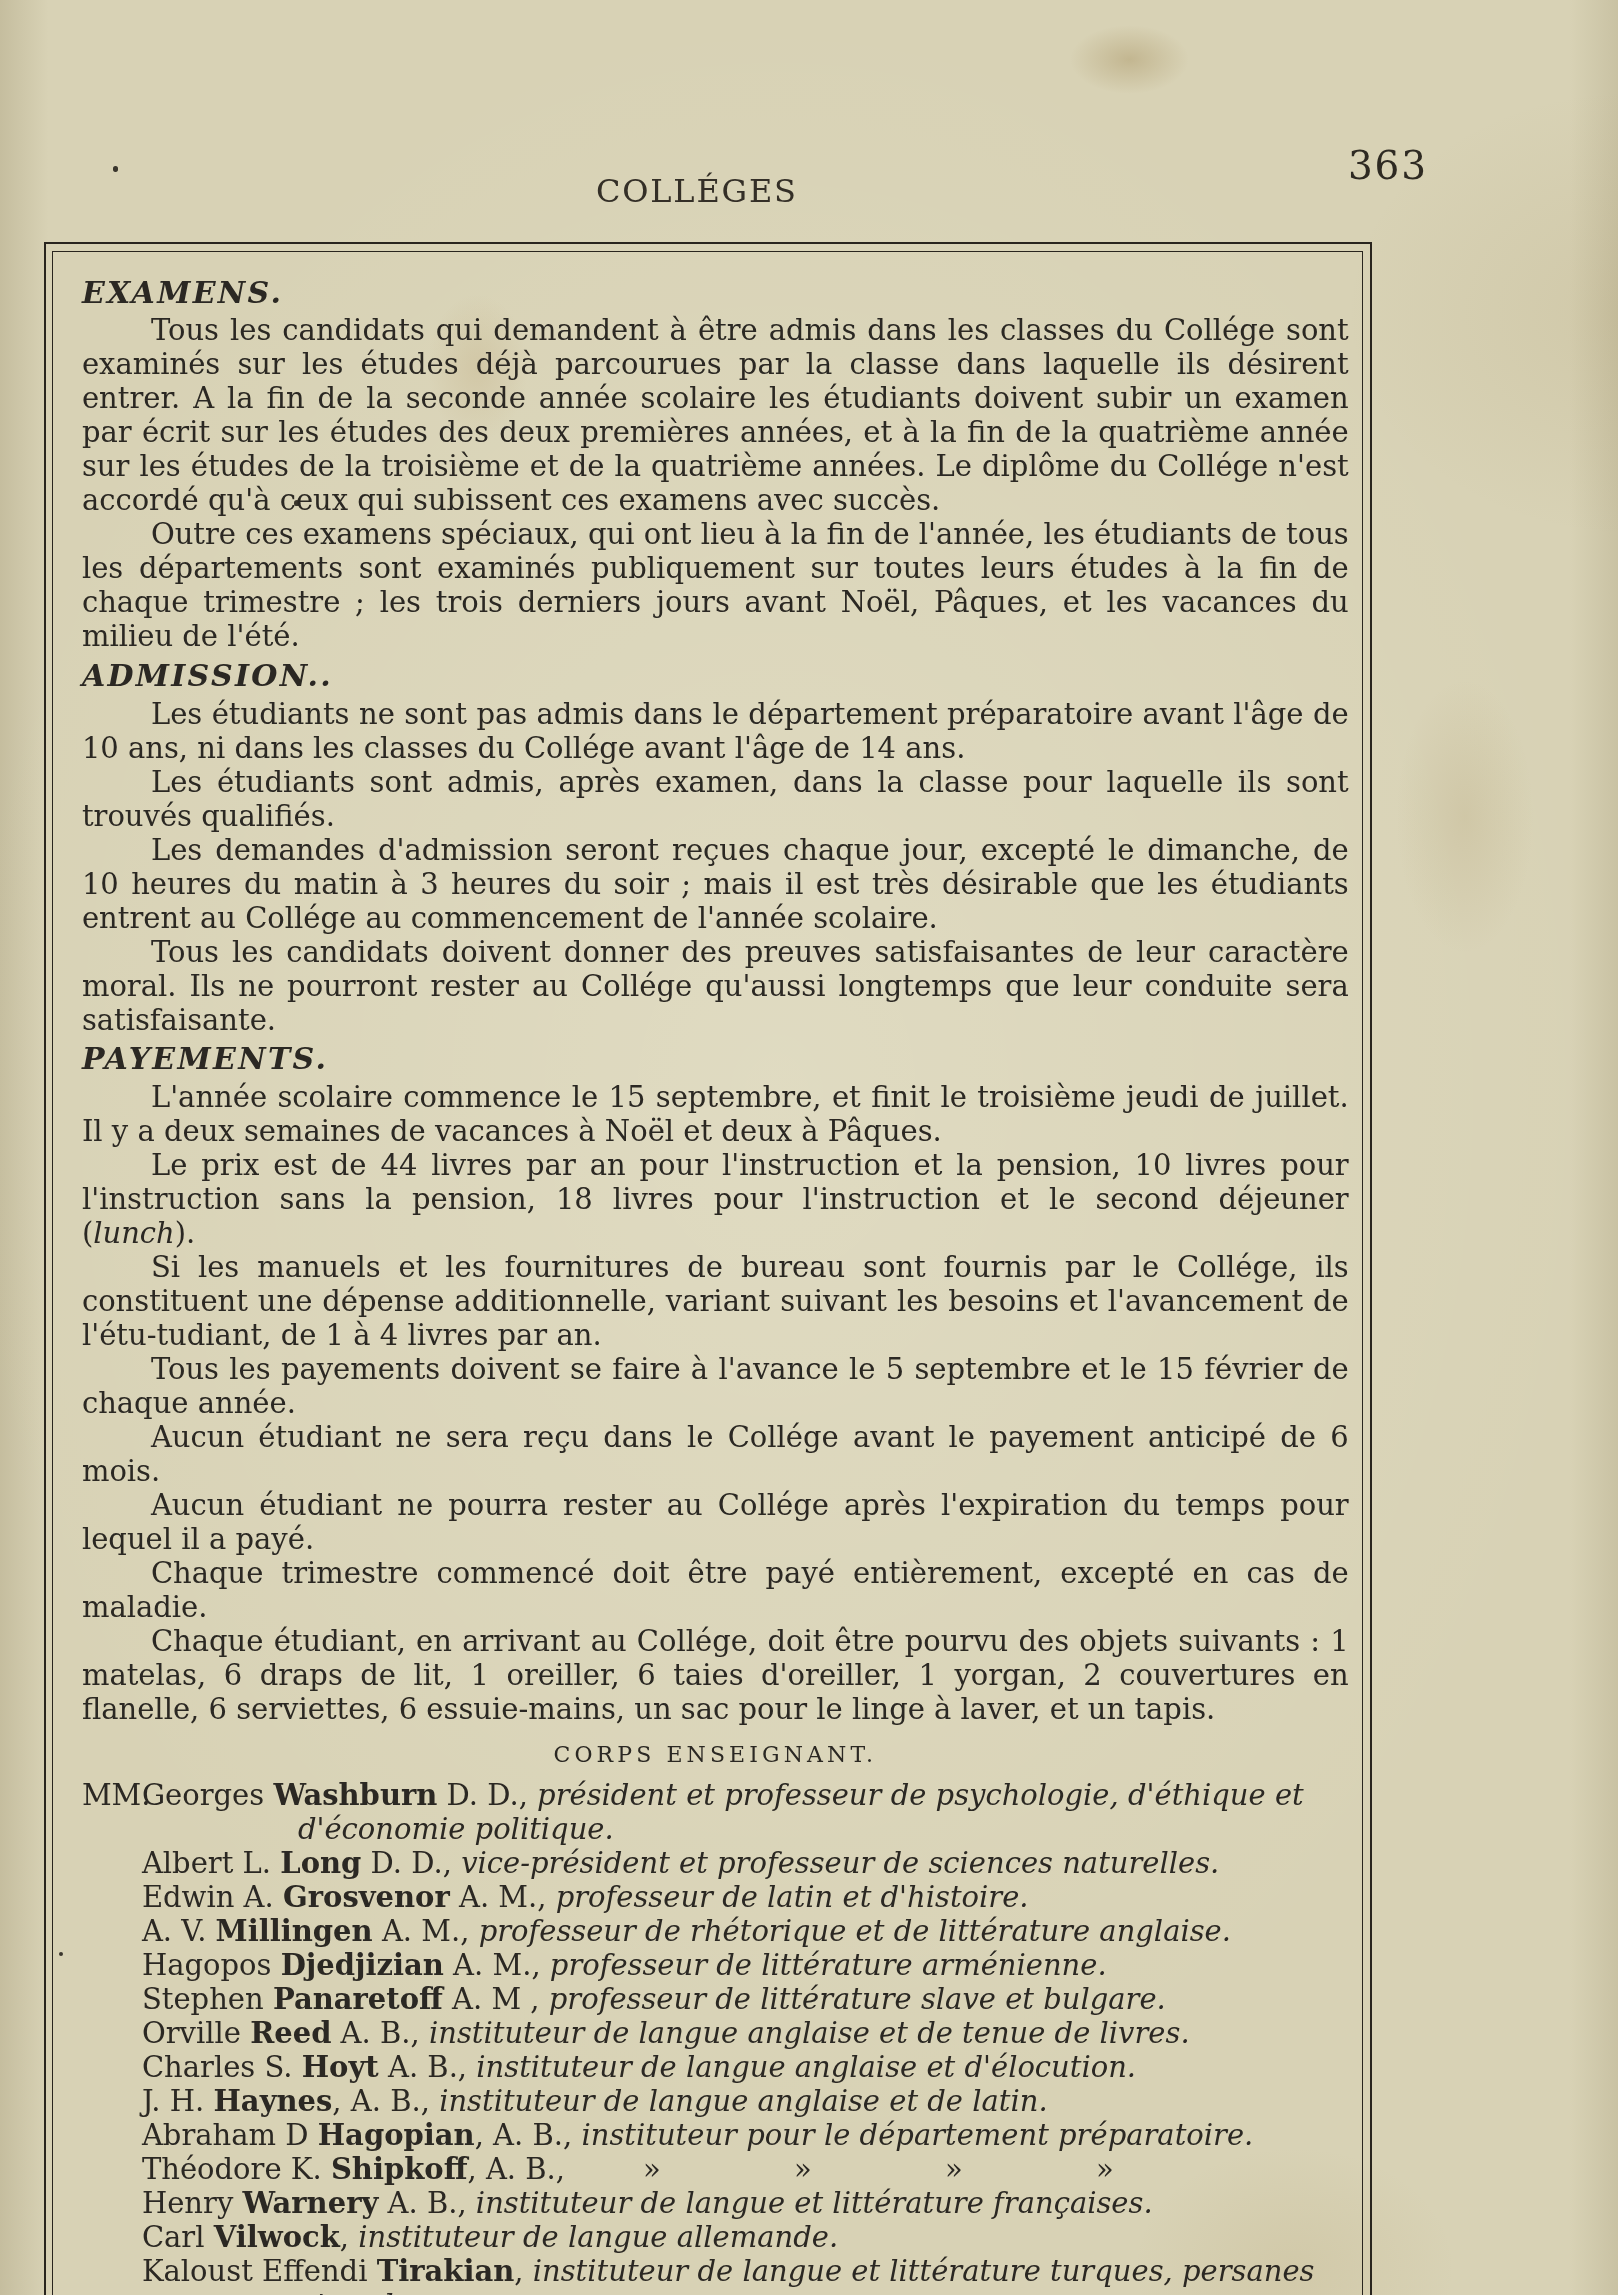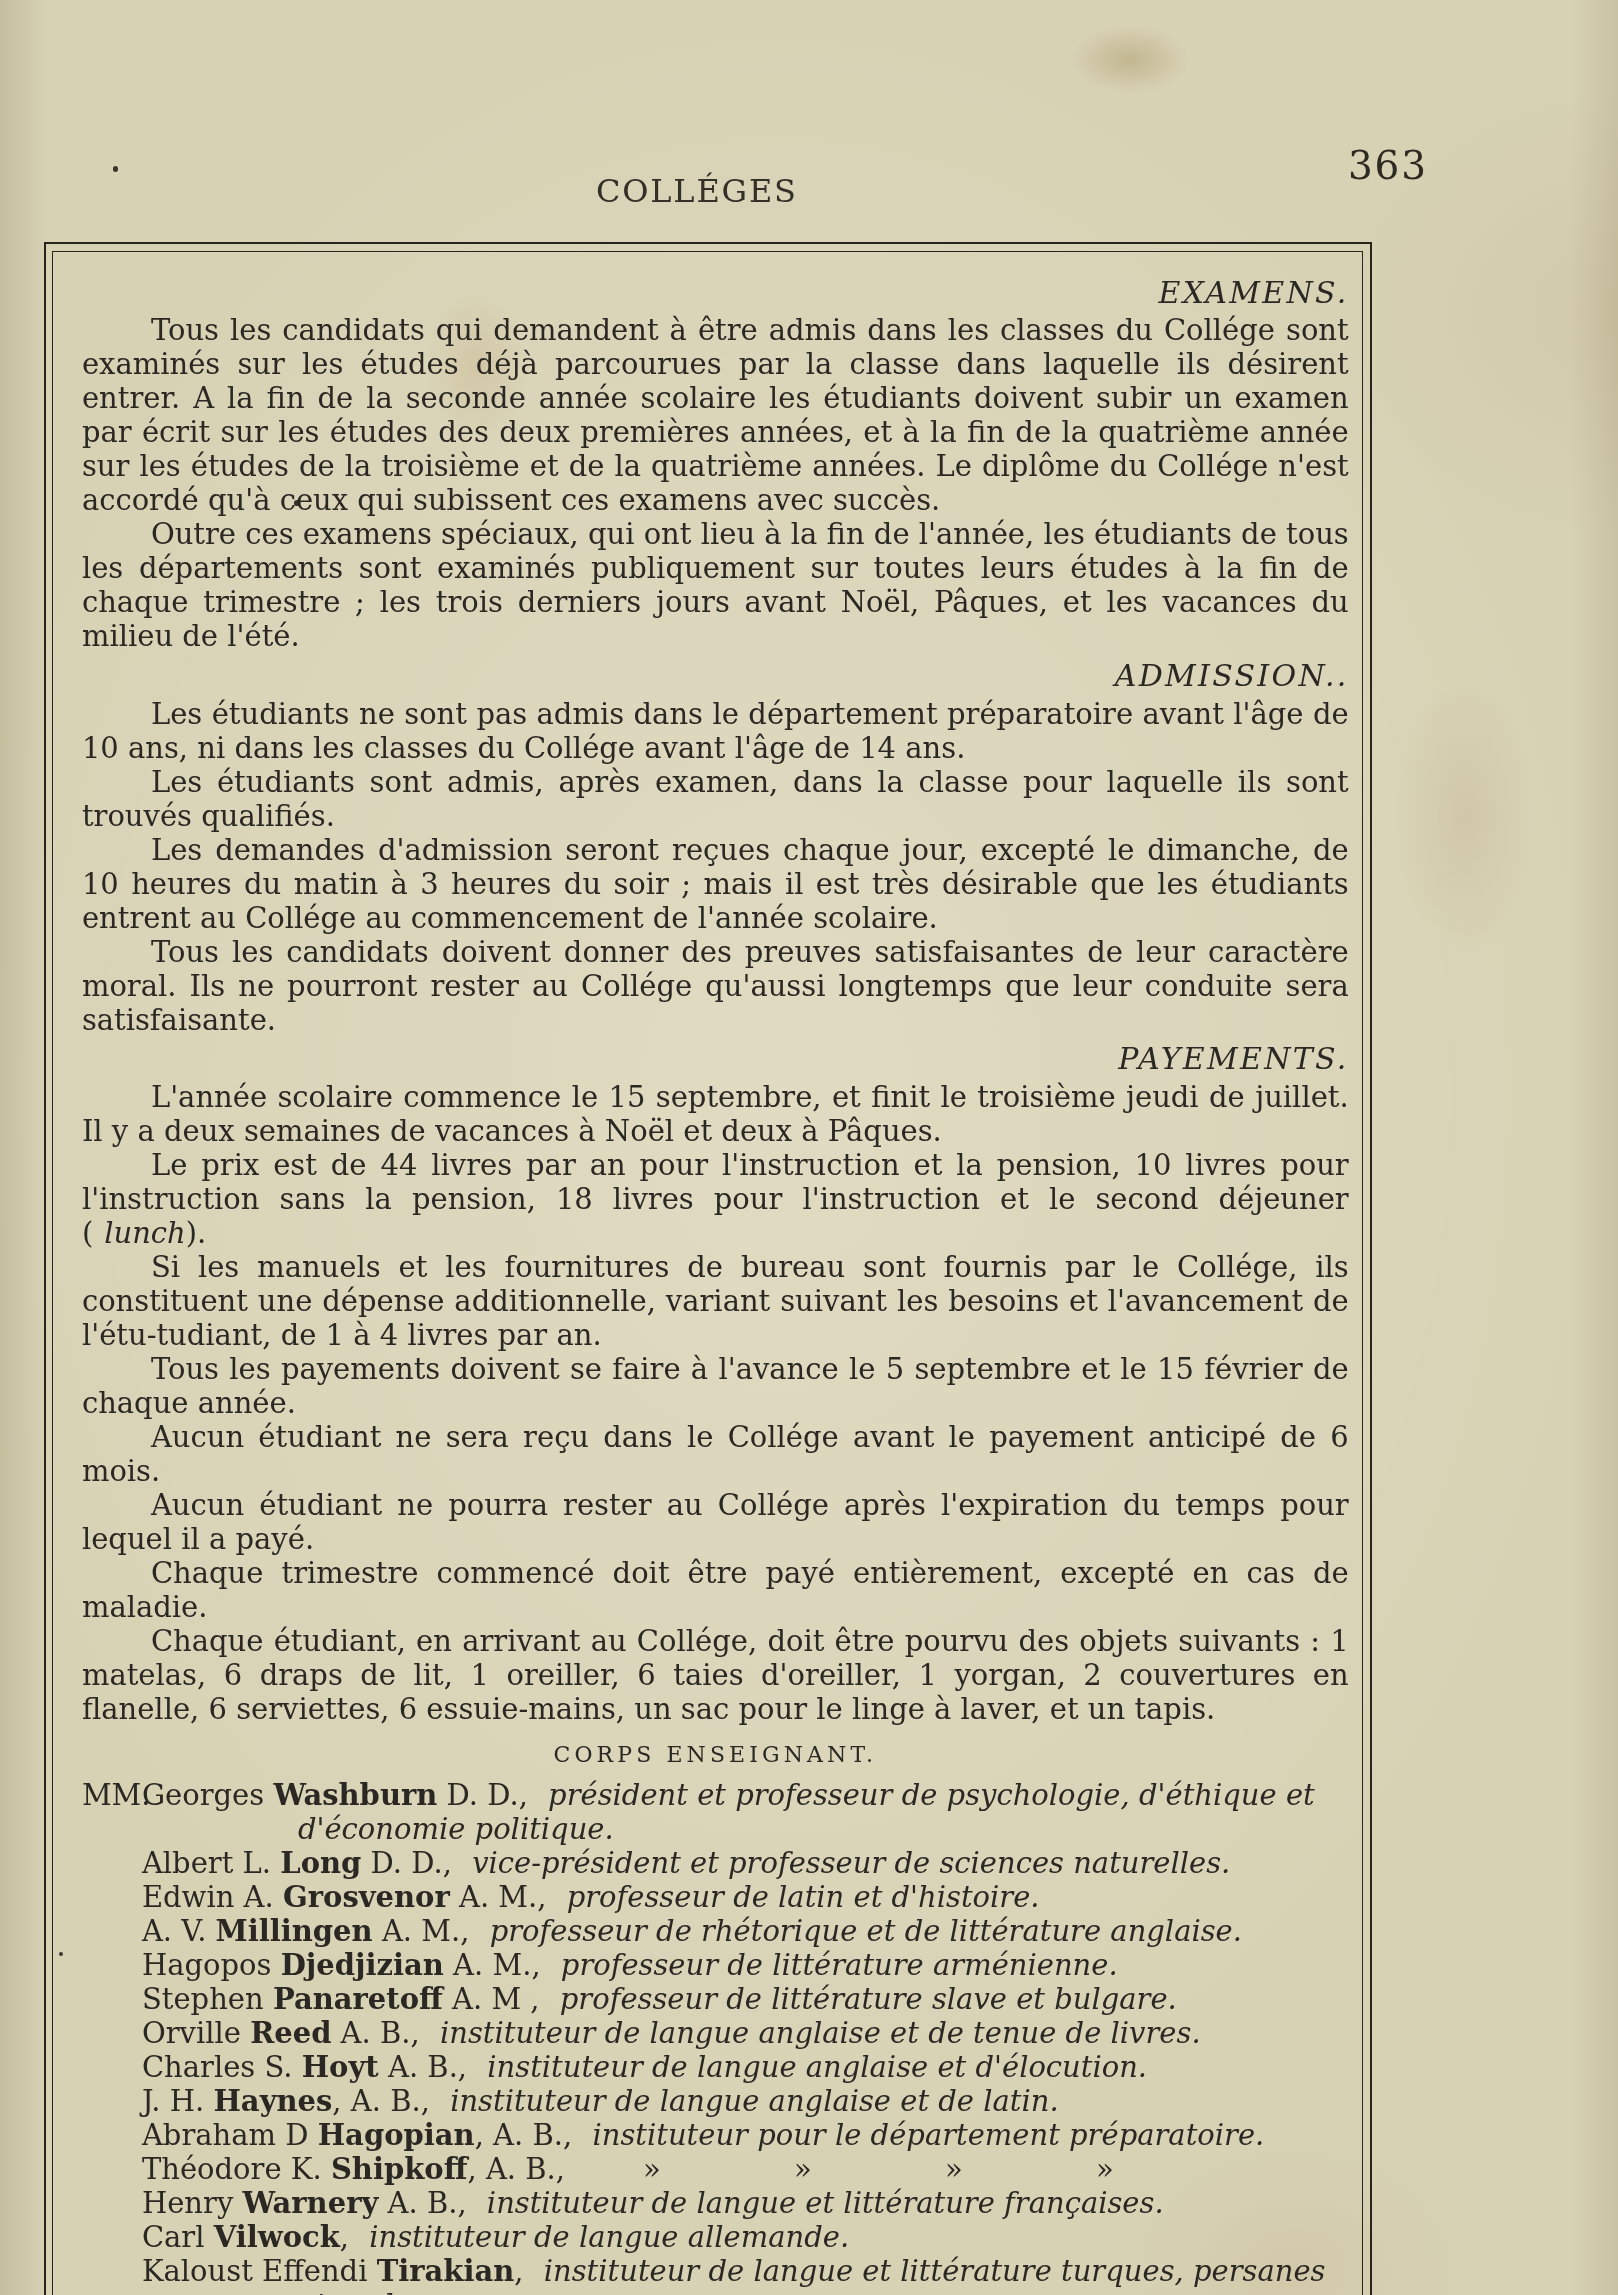--- a/index.html
+++ b/index.html
@@ -44,33 +44,33 @@
   .frame-inner{
     position:absolute;left:6.4px;top:6.9px;right:7.3px;bottom:9.2px;
     border:1.8px solid #29251e;border-bottom-width:1.4px;
     box-sizing:border-box;
     padding:18.4px 13px 0 28.5px;
     overflow:hidden;
   }
 
   #content{font-size:29px;line-height:34px;}
   .display-heading{
-    text-align:right;font-style:italic;font-weight:400;
+    text-align:left;font-style:italic;font-weight:700;
     font-size:30px;letter-spacing:2.3px;
     margin:5.5px 0 3.7px;
   }
   .subhead{
     text-align:center;font-size:22px;letter-spacing:4.1px;
     margin:12px 0 6.4px;
   }
   .body-para{margin:0;text-indent:69px;text-align:justify;}
   .faculty-entry{position:relative;padding-left:216px;text-indent:-156px;}
   .faculty-entry .mm{position:absolute;left:0;top:0;text-indent:0;}
   .seg-r{font-style:normal;}
-  .seg-i{font-style:italic;margin-left:11px;}
+  .seg-i{font-style:italic;}
   .seg-b{font-weight:bold;}
   .seg-g{word-spacing:124px;padding-left:78px;}
 </style>
 </head>
 <body>
 
 <div class="page">
   <div class="stain s1"></div>
 
   <div class="stain s3"></div>

